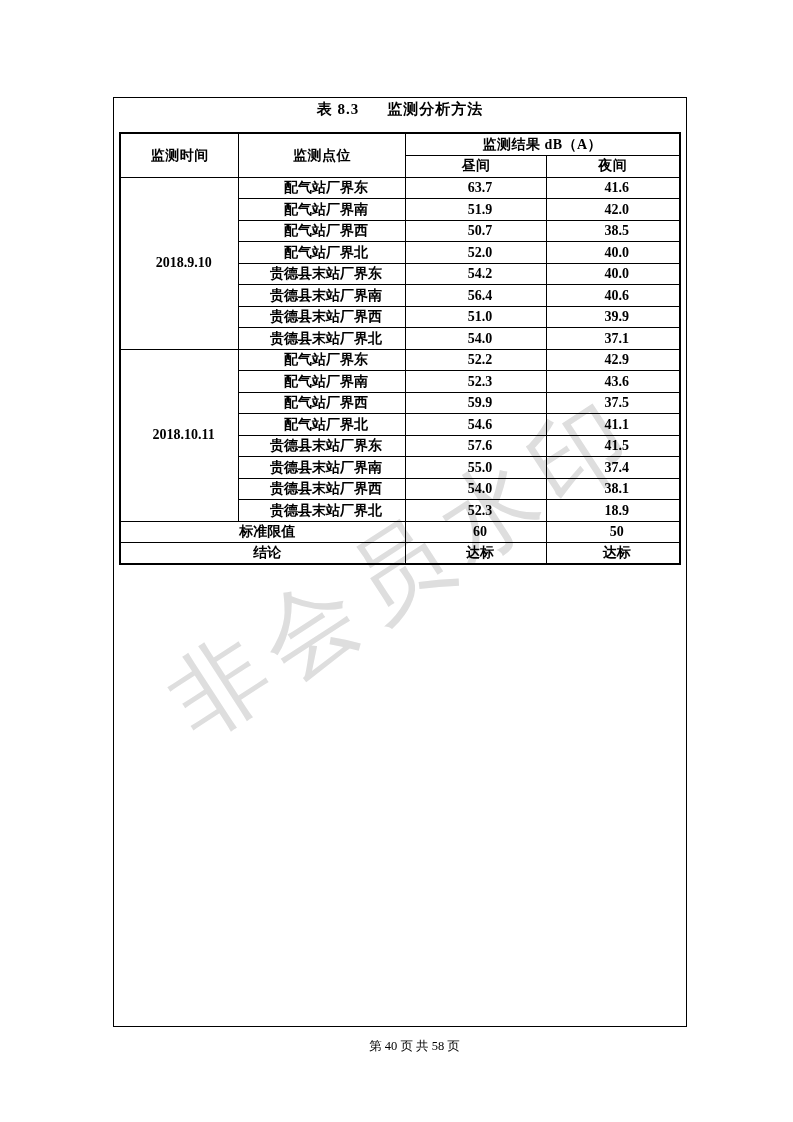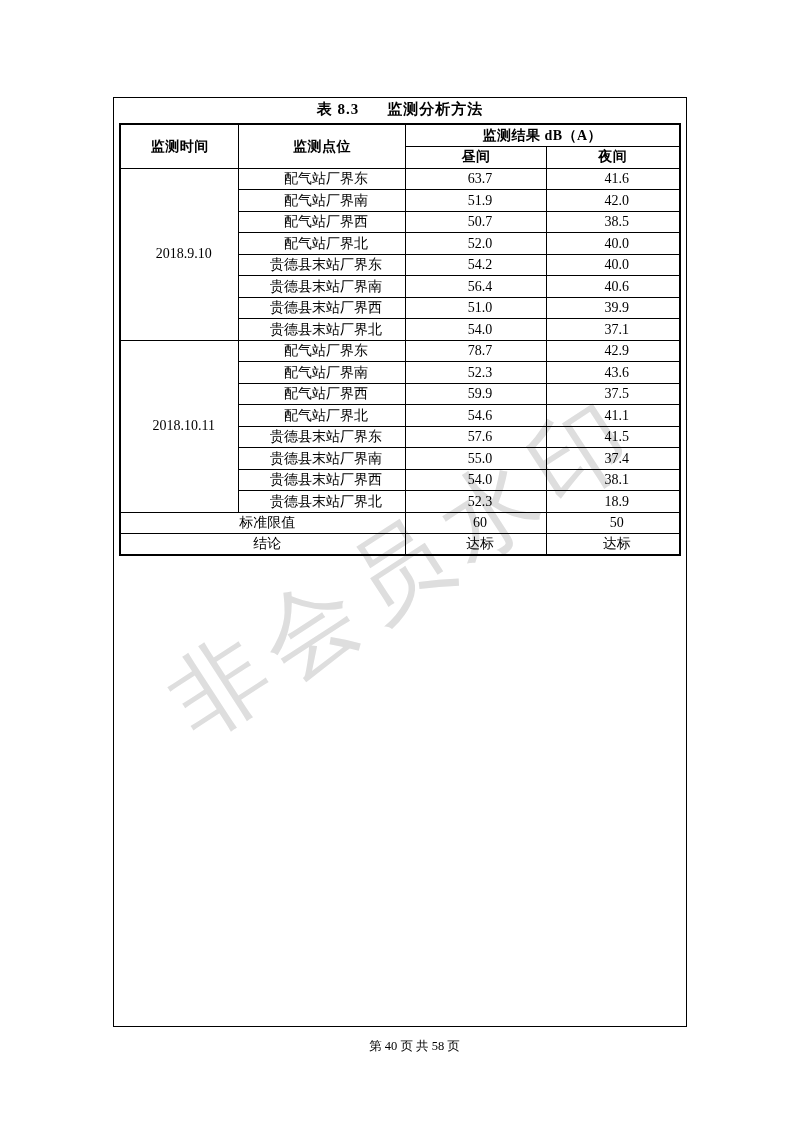--- a/index.html
+++ b/index.html
@@ -41,39 +41,39 @@
     font-weight: bold;
     font-size: 15px;
     line-height: 22px;
     letter-spacing: 1px;
   }
   .title-gap { display: inline-block; width: 28px; }
   table.noise {
     border-collapse: collapse;
     table-layout: fixed;
     width: 559px;
-    margin: 3px auto 0 auto;
+    margin: 12px auto 0 auto;
     border: 2px solid #000000;
     background: transparent;
   }
   table.noise th, table.noise td {
     border: 1px solid #000000;
     text-align: center;
     vertical-align: middle;
     padding: 0;
     font-size: 14px;
     line-height: 1.1;
     background: transparent;
     overflow: hidden;
     white-space: nowrap;
   }
   table.noise thead tr { height: 22px; }
   table.noise thead th { font-weight: bold; letter-spacing: 0.5px; }
   table.noise tbody tr { height: 21.5px; }
-  table.noise tbody td { font-weight: normal; padding-left: 8px; }
+  table.noise tbody td { font-weight: bold; padding-left: 8px; }
   .col-time   { width: 118px; }
   .col-point  { width: 167px; }
   .col-day    { width: 141px; }
   .col-night  { width: 133px; }
   .summary {
     width: 557px;
     margin: 4px auto 0 auto;
     font-size: 16px;
     line-height: 34px;
     text-align: justify;
@@ -158,21 +158,21 @@
           <td>39.9</td>
         </tr>
         <tr>
           <td>贵德县末站厂界北</td>
           <td>54.0</td>
           <td>37.1</td>
         </tr>
         <tr>
           <td rowspan="8">2018.10.11</td>
           <td>配气站厂界东</td>
-          <td>78.7</td>
+          <td>52.2</td>
           <td>42.9</td>
         </tr>
         <tr>
           <td>配气站厂界南</td>
           <td>52.3</td>
           <td>43.6</td>
         </tr>
         <tr>
           <td>配气站厂界西</td>
           <td>59.9</td>

